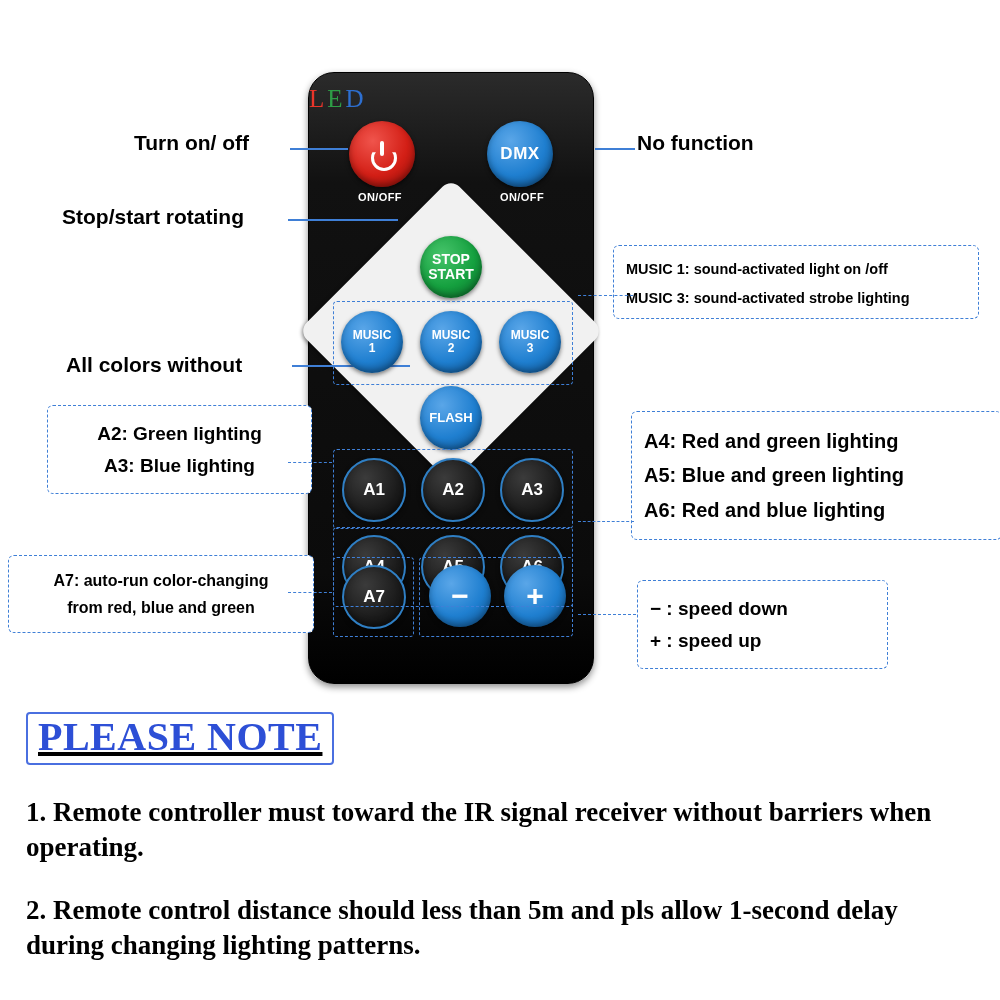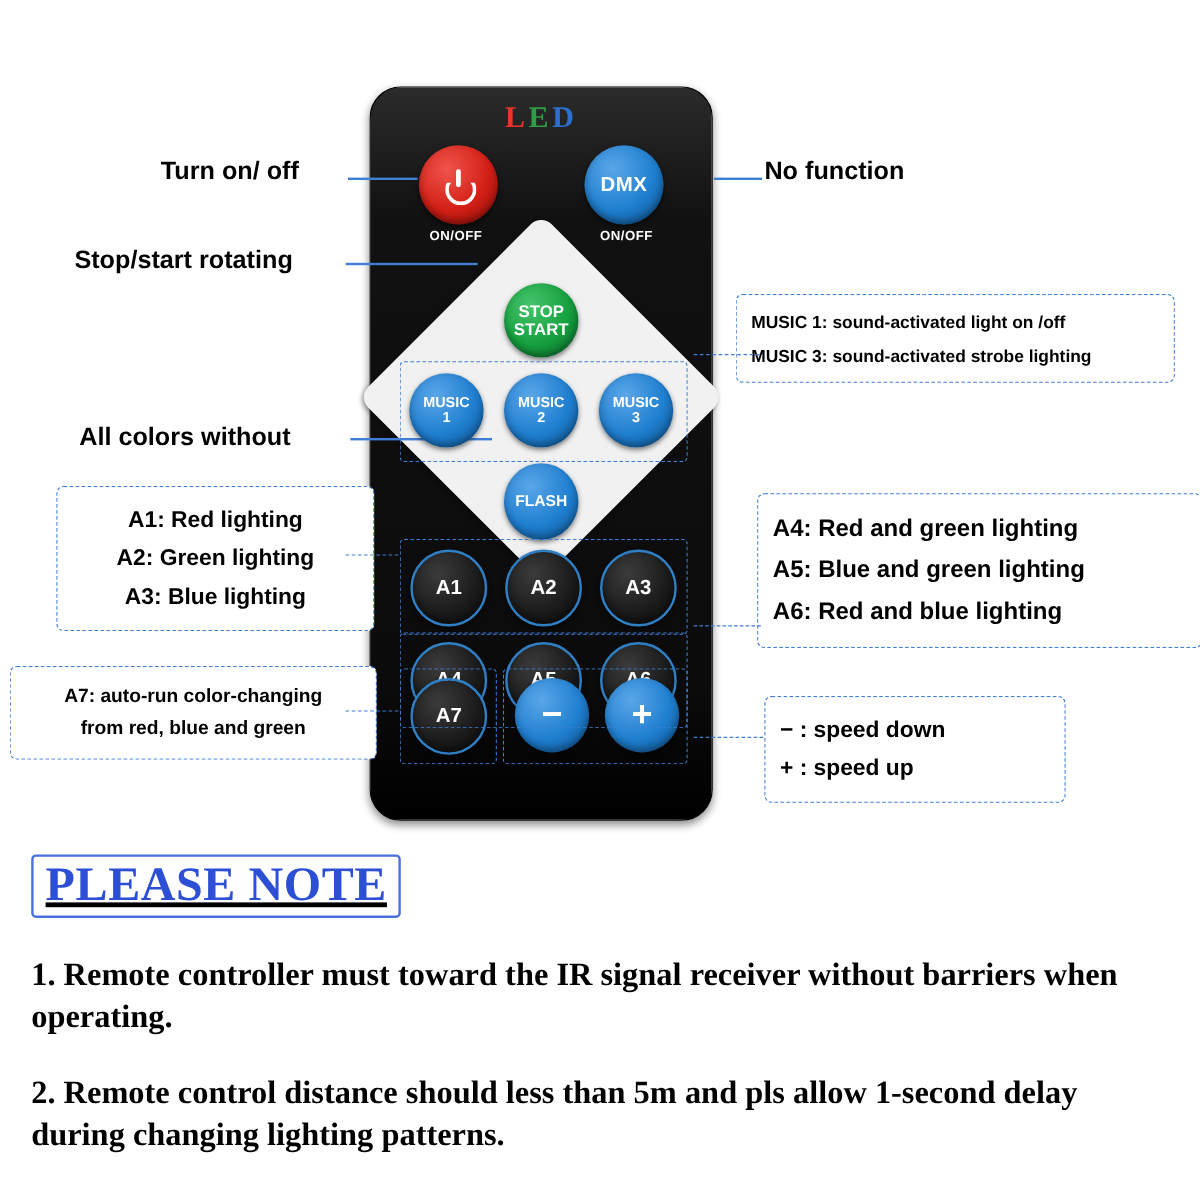--- a/index.html
+++ b/index.html
@@ -25,23 +25,23 @@
     background: linear-gradient(180deg, #2b2b2b 0%, #111111 18%, #0b0b0b 82%, #000 100%);
     border-radius: 26px;
     box-shadow: 0 3px 7px rgba(0,0,0,0.45);
     border: 1px solid #000;
   }
   #remote-logo {
     position: absolute;
     top: 12px;
     left: 0;
     width: 100%;
-    text-align: center;
+    text-align: left;
     font-size: 25px;
-    font-weight: bold;
+    font-weight: normal;
     letter-spacing: 3px;
     font-family: "Liberation Serif", serif;
   }
   #remote-logo .l { color: #e8352a; }
   #remote-logo .e { color: #2e9d46; }
   #remote-logo .d { color: #2d6fd0; }
 
   
   .btn {
     position: absolute;
@@ -373,21 +373,20 @@
 <div class="callout plain" id="lbl-nofunction">No function</div>
 <div class="callout plain" id="lbl-stopstart">Stop/start rotating</div>
 <div class="callout plain" id="lbl-flashing">All colors without</div>
 
 <div class="callout boxed" id="box-music">
   <div class="row">MUSIC 1: sound-activated light on /off</div>
   <div class="row">MUSIC 3: sound-activated strobe lighting</div>
 </div>
 
 <div class="callout boxed" id="box-a123">
-  <div class="row">A1: Red lighting</div>
   <div class="row">A2: Green lighting</div>
   <div class="row">A3: Blue lighting</div>
 </div>
 
 <div class="callout boxed" id="box-a456">
   <div class="row">A4: Red and green lighting</div>
   <div class="row">A5: Blue and green lighting</div>
   <div class="row">A6: Red and blue lighting</div>
 </div>
 

